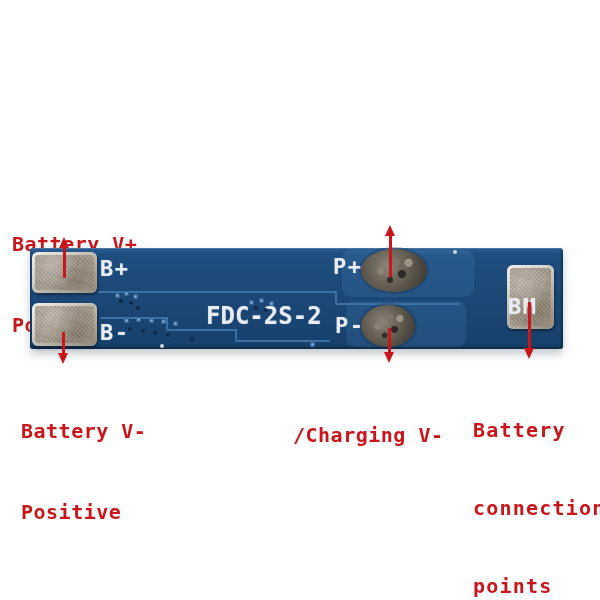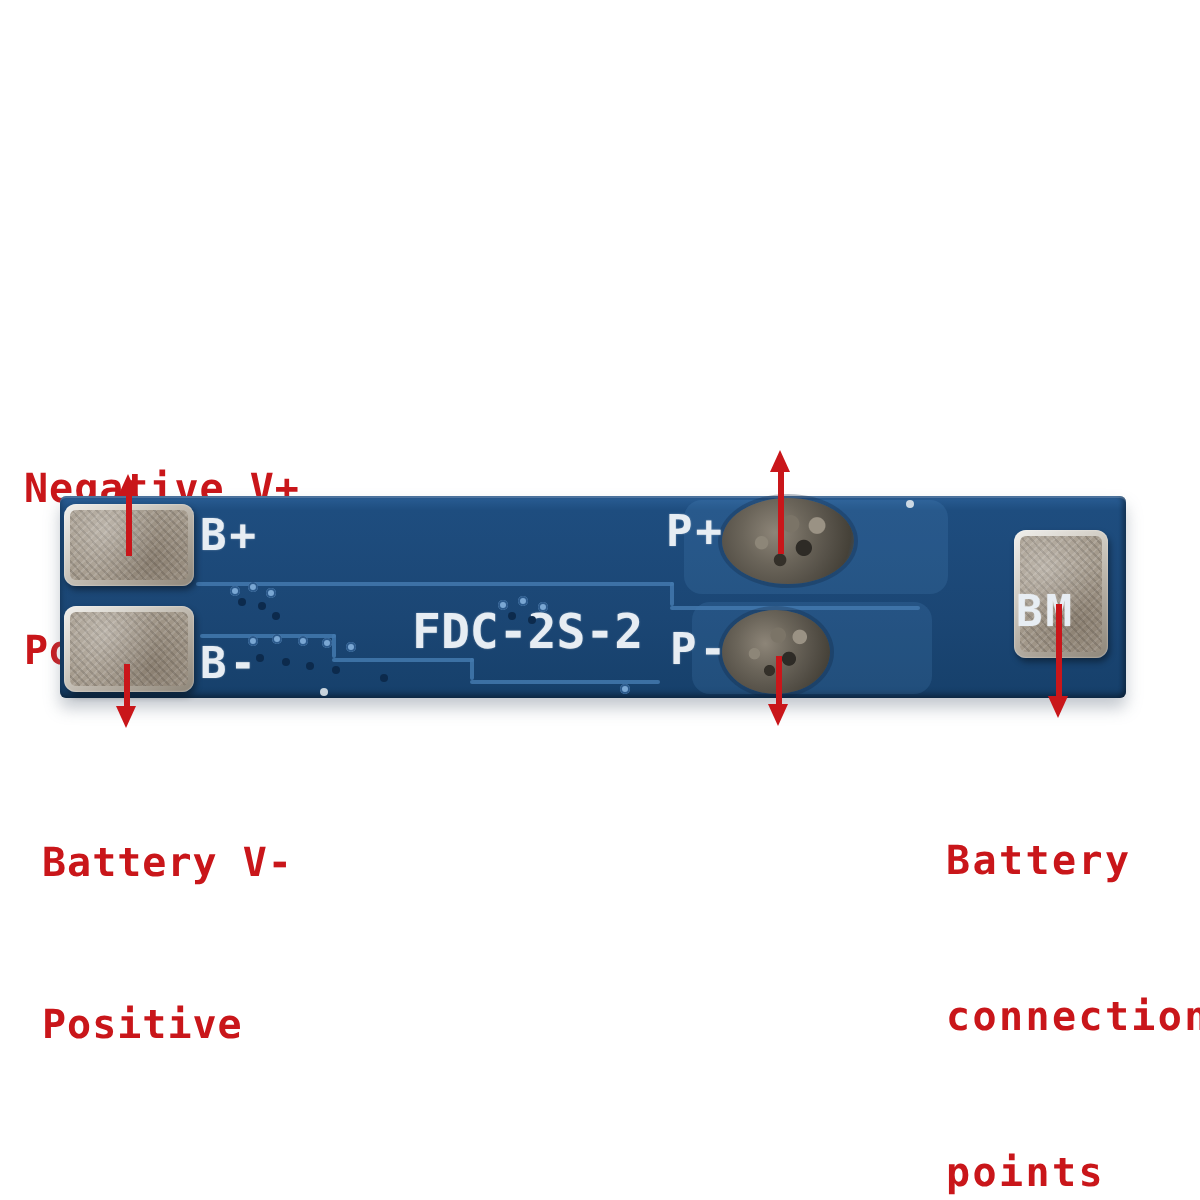--- a/index.html
+++ b/index.html
@@ -95,34 +95,35 @@
   .dot.l { width:5px; height:5px; background:#7aa7d3; box-shadow:inset 0 0 0 1px #2c5a8c; }
   .dot.d { width:4px; height:4px; background:#0c2a4c; }
   .dot.w { width:4px; height:4px; background:#e9eef2; opacity:.85; }
 </style>
 </head>
 <body>
 
 <div class="stage">
 
   <div class="anno" id="anno-battery-pos">
-    <div>Negative V+</div>
+    <div>Battery V+</div>
     <div>Positive</div>
   </div>
 
   <div class="anno" id="anno-output-pos">
     <div>Output/Charging V+</div>
   </div>
 
   <div class="anno" id="anno-battery-neg">
     <div>Battery V-</div>
     <div>Positive</div>
   </div>
 
   <div class="anno" id="anno-output-neg">
+    <div>/Charging V-</div>
   </div>
 
   <div class="anno" id="anno-battery-conn">
     <div>Battery</div>
     <div>connection</div>
     <div>points</div>
   </div>
 
   <div class="arrow" id="arrow-bpos">
     <div class="head-up"></div>

